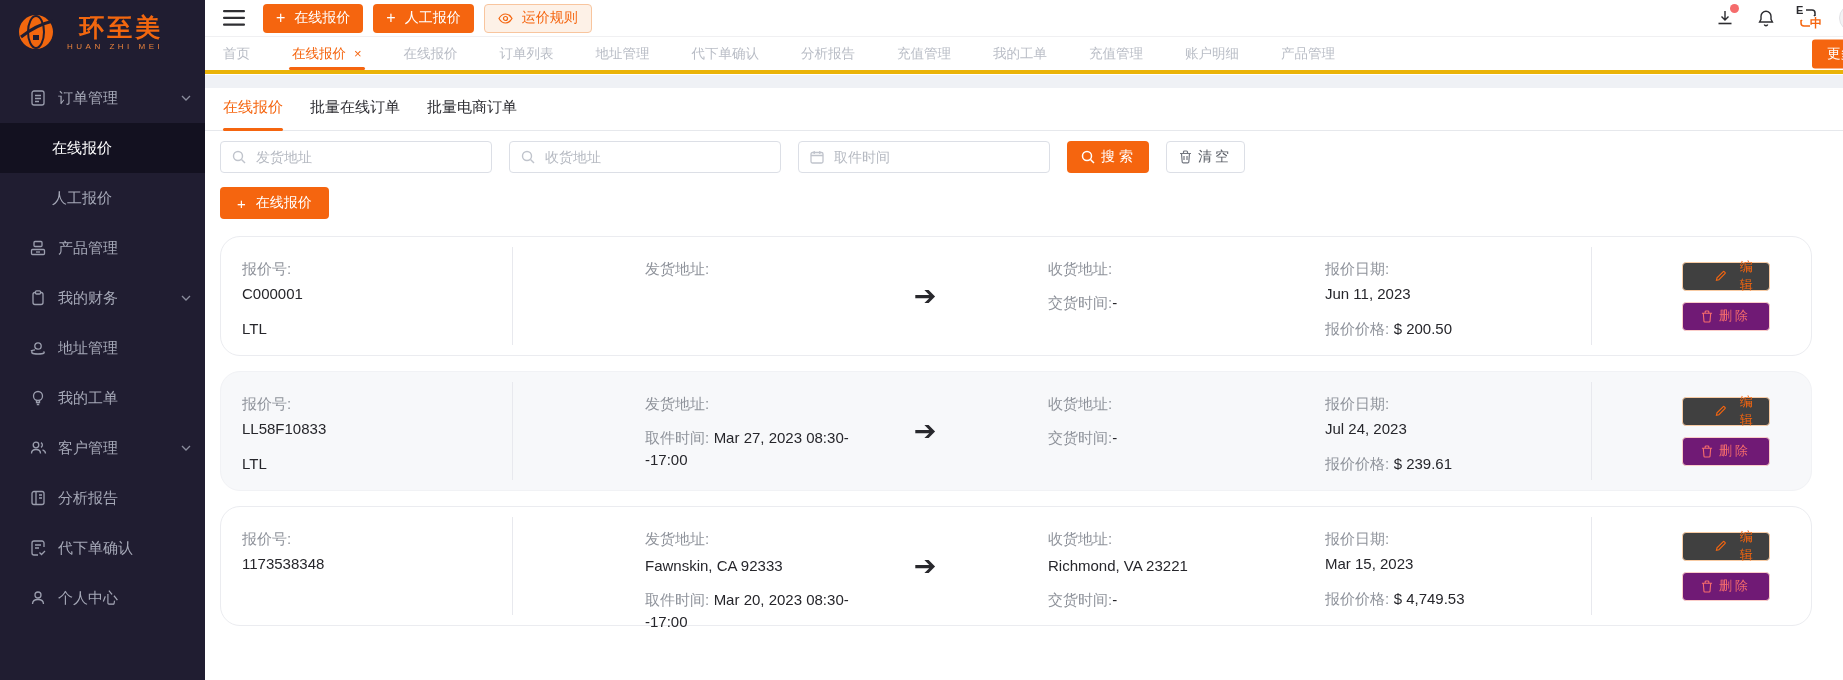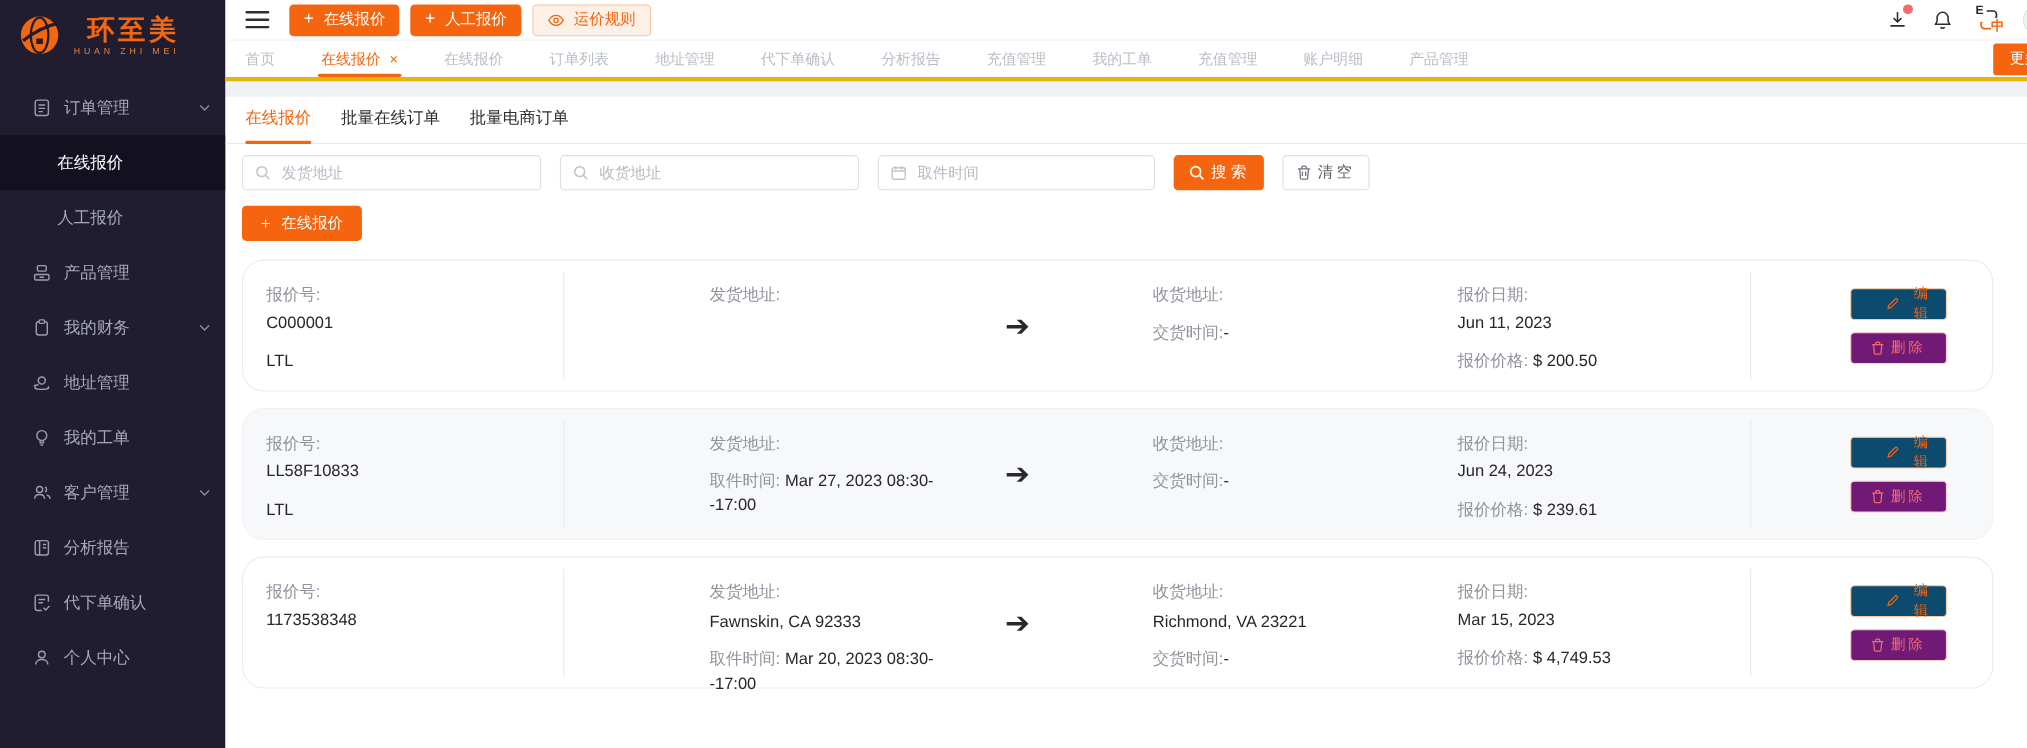--- a/index.html
+++ b/index.html
@@ -81,21 +81,21 @@
   .c1 .val { margin-top:3px; }
   .c1 .type { margin-top:13px; }
   .addr { margin-top:5px; }
   .line { margin-top:12px; max-width:285px; }
   .line .lbl, .line .val { display:inline; }
   .val-pre { white-space:pre-line; }
   .c4 .val { margin-top:3px; }
   .c4 .line { margin-top:13px; max-width:none; }
 
   .btn-edit, .btn-del { width:88px; height:29px; border-radius:4px; font-size:13px; letter-spacing:3px; display:inline-flex; align-items:center; justify-content:center; gap:6px; cursor:pointer; font-family:inherit; }
-  .btn-edit { background:#0c4a6e; border:1px solid #f8cba3; color:#f5650f;padding-left:32px; }
+  .btn-edit { background:#404040; border:1px solid #f8cba3; color:#f5650f;padding-left:32px; }
   .btn-del  { background:#701a75; border:1px solid #fbcdc9; color:#f56c6c; }
 </style>
 </head>
 <body>
 
 <div class="screen">
 
   <aside class="sidebar">
     <div class="logo">
       <svg class="logo-mark" viewBox="0 0 42 42">
@@ -396,21 +396,21 @@
         <div class="ar">
             <span class="arrow-glyph">➔</span>
           </div>
         <div class="cc c3">
           <div class="lbl">收货地址:</div>
 
           <div class="line"><span class="lbl">交货时间:</span><span class="val">-</span></div>
         </div>
         <div class="cc c4">
           <div class="lbl">报价日期:</div>
-          <div class="val">Jun 24, 2023</div>
+          <div class="val">Jul 24, 2023</div>
           <div class="line"><span class="lbl">报价价格:</span> <span class="val">$ 239.61</span></div>
         </div>
         <div class="vdiv"></div>
         <div class="c-act">
           <button class="btn-edit">
             <svg width="12" height="12" viewBox="0 0 12 12" fill="none" stroke="#f5650f" stroke-width="1.2">
                 <path d="M1.5 10.5l.6-2.6 6.3-6.3a1 1 0 0 1 1.4 0l.6.6a1 1 0 0 1 0 1.4l-6.3 6.3z"></path>
               </svg>
             <span>编辑</span>
           </button>

